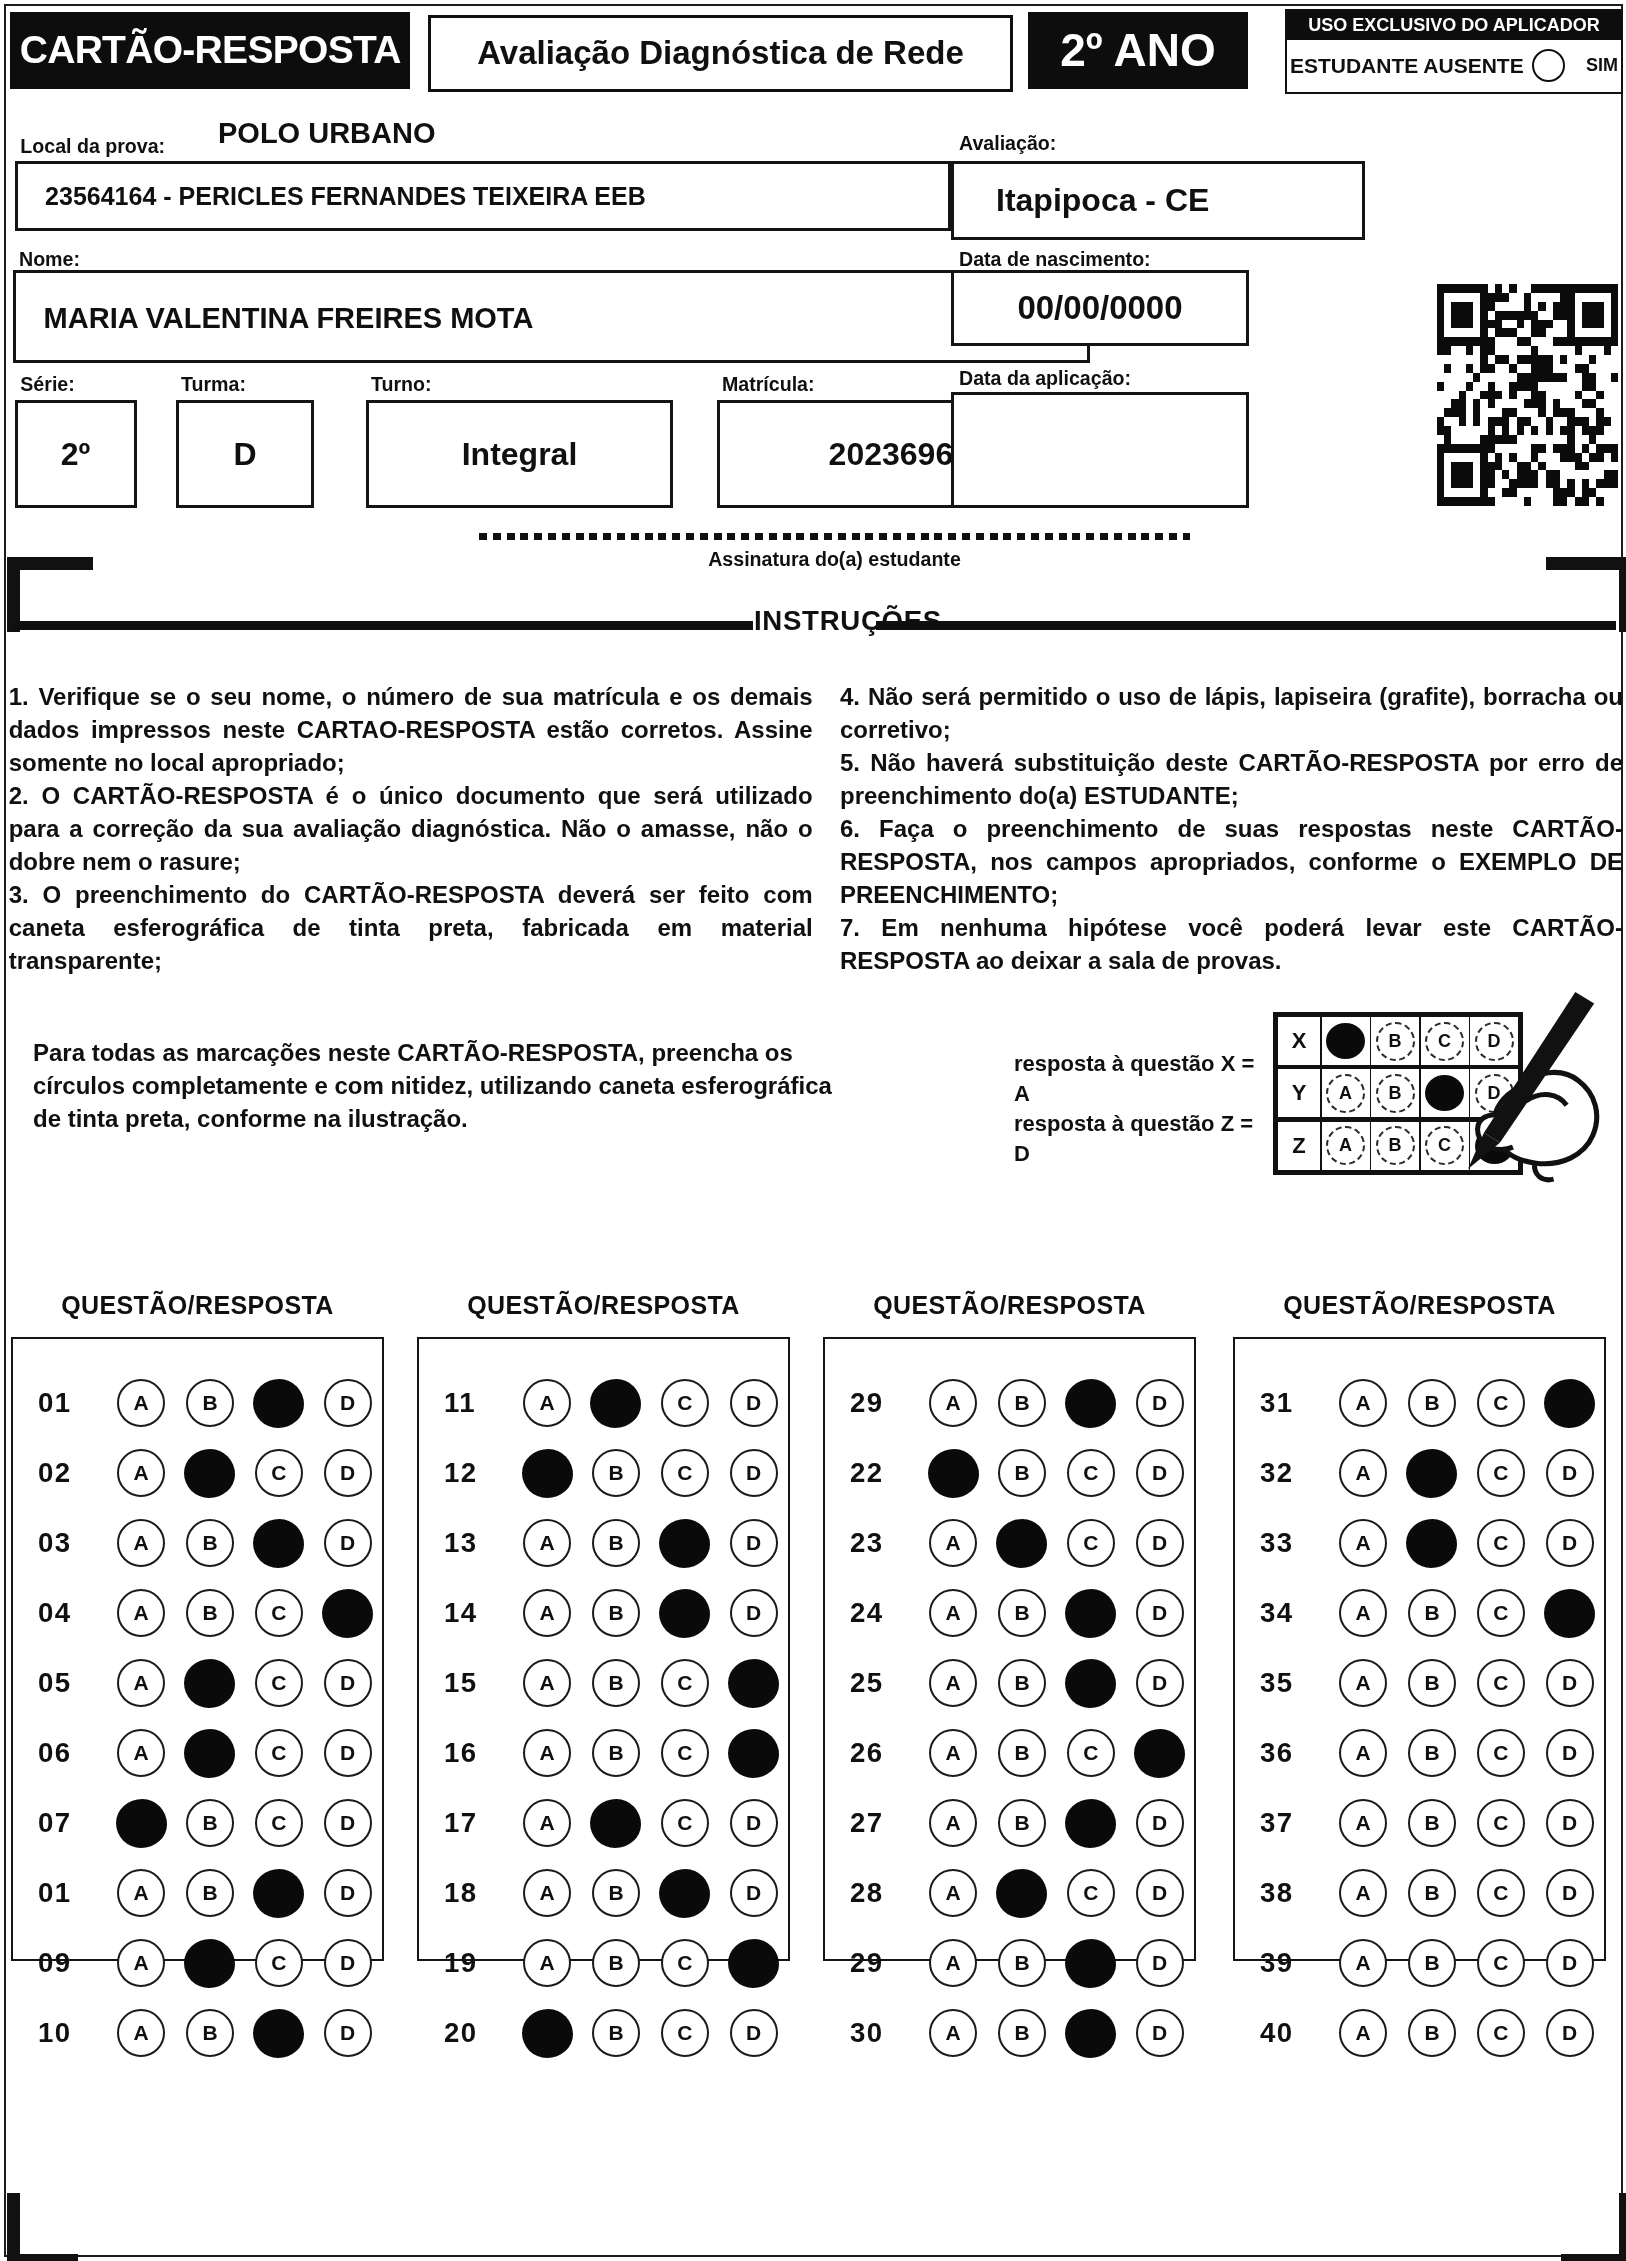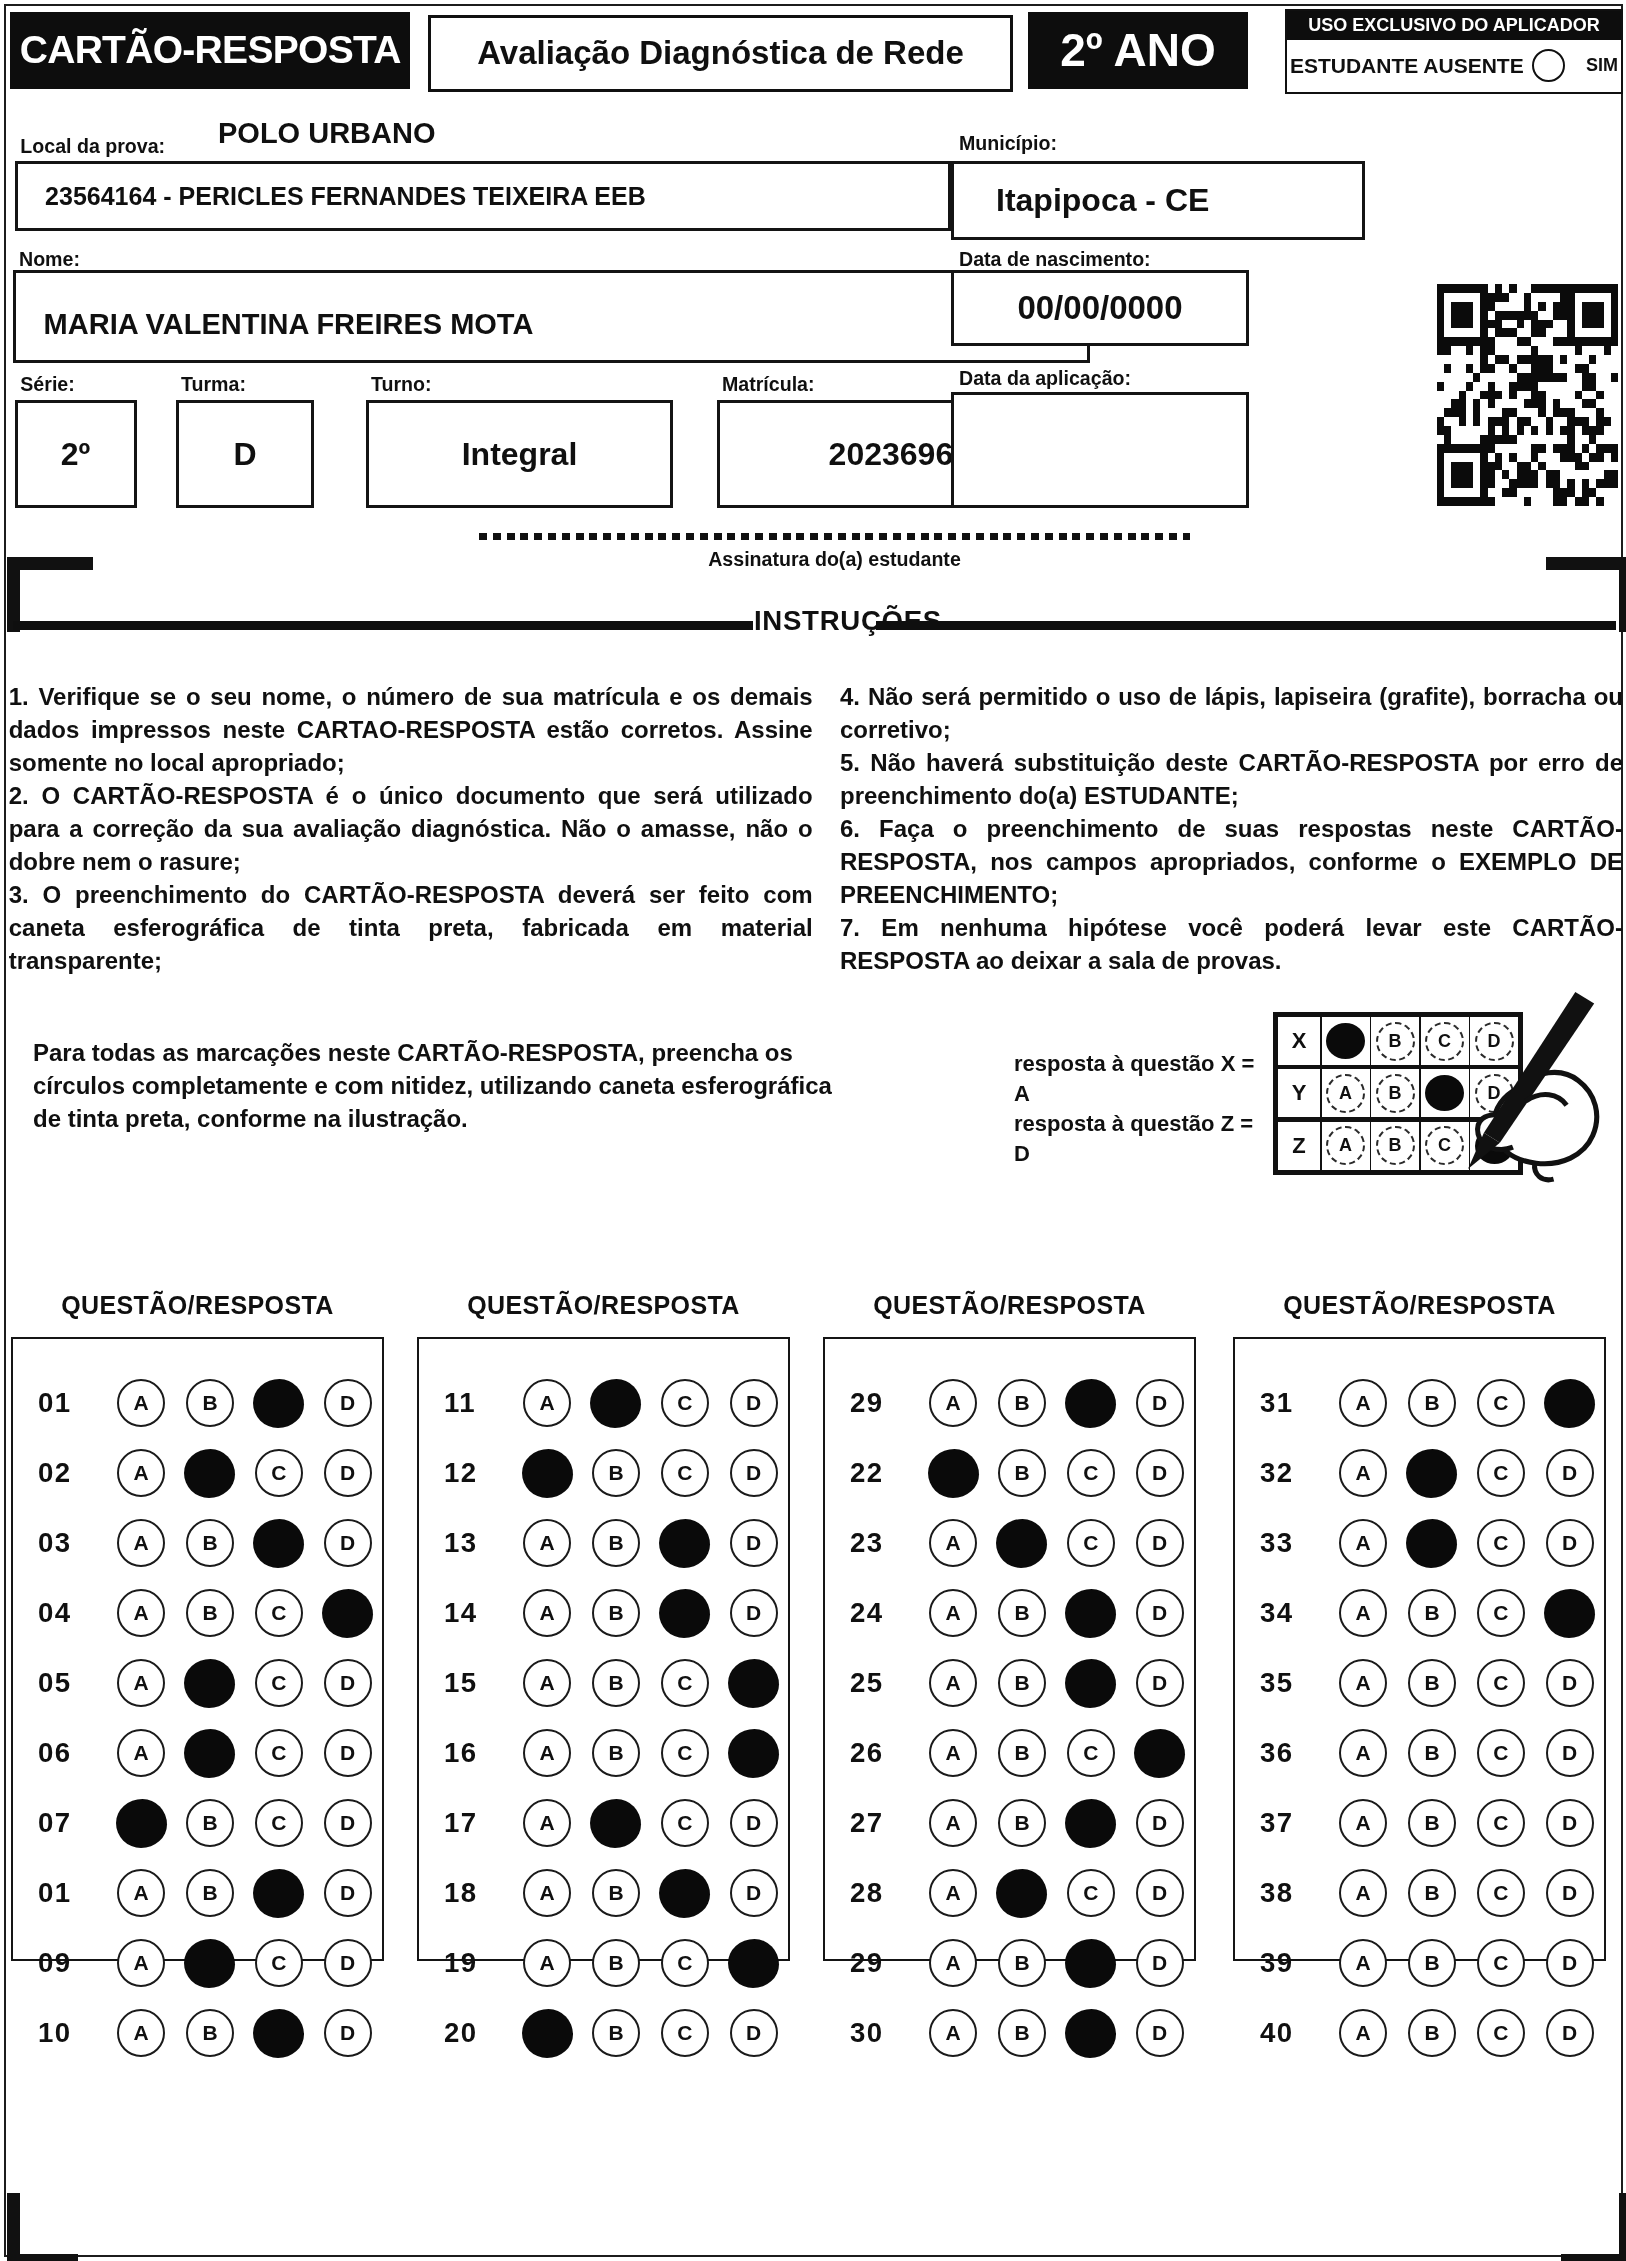--- a/index.html
+++ b/index.html
@@ -24,21 +24,21 @@
   .absent-circle{width:29px; height:29px; border:2.2px solid #101010; border-radius:50%; background:#fff;}
   .uso-sim{font-size:18px;margin-left:12px;}
 
   
   .lbl{font-size:19.6px; font-weight:700;}
   .field-box{border:3.6px solid #141414; background:#fff; display:flex; align-items:center;}
   .val{font-weight:700;}
   .local-value{font-size:29px; font-weight:700;}
   .school-box{left:14.5px; top:161px; width:903px; height:64px; padding-left:27.6px; font-size:25px;}
   .municipio-box{left:951px; top:161px; width:366px; height:73px; padding-left:42px; font-size:32px;}
-  .nome-box{left:13px; top:270px; width:1077px; height:93px; padding-left:27.6px; font-size:29px; align-items:flex-end; padding-bottom:19px; box-sizing:border-box;}
+  .nome-box{left:13px; top:270px; width:1077px; height:93px; padding-left:27.6px; font-size:29px; align-items:flex-end; padding-bottom:25px; box-sizing:border-box;}
   .nasc-box{left:951px; top:270px; width:292px; height:70px; justify-content:center; font-size:33px;}
   .serie-box{left:14.5px; top:400px; width:116px; height:102px; justify-content:center; font-size:32px;}
   .turma-box{left:176px; top:400px; width:132px; height:102px; justify-content:center; font-size:32px;}
   .turno-box{left:366px; top:400px; width:301px; height:102px; justify-content:center; font-size:32px;}
   .matricula-box{left:717px; top:400px; width:413px; height:102px; justify-content:center; font-size:32px;}
   .aplic-box{left:951px; top:392px; width:292px; height:110px;}
 
   
   .qr{left:1437px; top:284px; width:181px; height:222px; display:grid;
       grid-template-columns:repeat(25,1fr); grid-template-rows:repeat(25,1fr); background:#fff;}
@@ -106,21 +106,21 @@
       <span class="uso-sim">SIM</span>
     </div>
   </div>
 
   <div class="abs lbl" style="left:20.3px; top:135px;">Local da prova:</div>
   <div class="abs local-value" style="left:218px; top:117px;">POLO URBANO</div>
   <div class="abs field-box school-box val">
     <span>23564164 - PERICLES FERNANDES TEIXEIRA EEB</span>
   </div>
 
-  <div class="abs lbl" style="left:959px; top:132px;">Município:</div>
+  <div class="abs lbl" style="left:959px; top:132px;">Avaliação:</div>
   <div class="abs field-box municipio-box val">
     <span>Itapipoca - CE</span>
   </div>
 
   <div class="abs lbl" style="left:19px; top:248px;">Nome:</div>
   <div class="abs field-box nome-box val">
     <span>MARIA VALENTINA FREIRES MOTA</span>
   </div>
 
   <div class="abs lbl" style="left:959px; top:248px;">Data de nascimento:</div>

